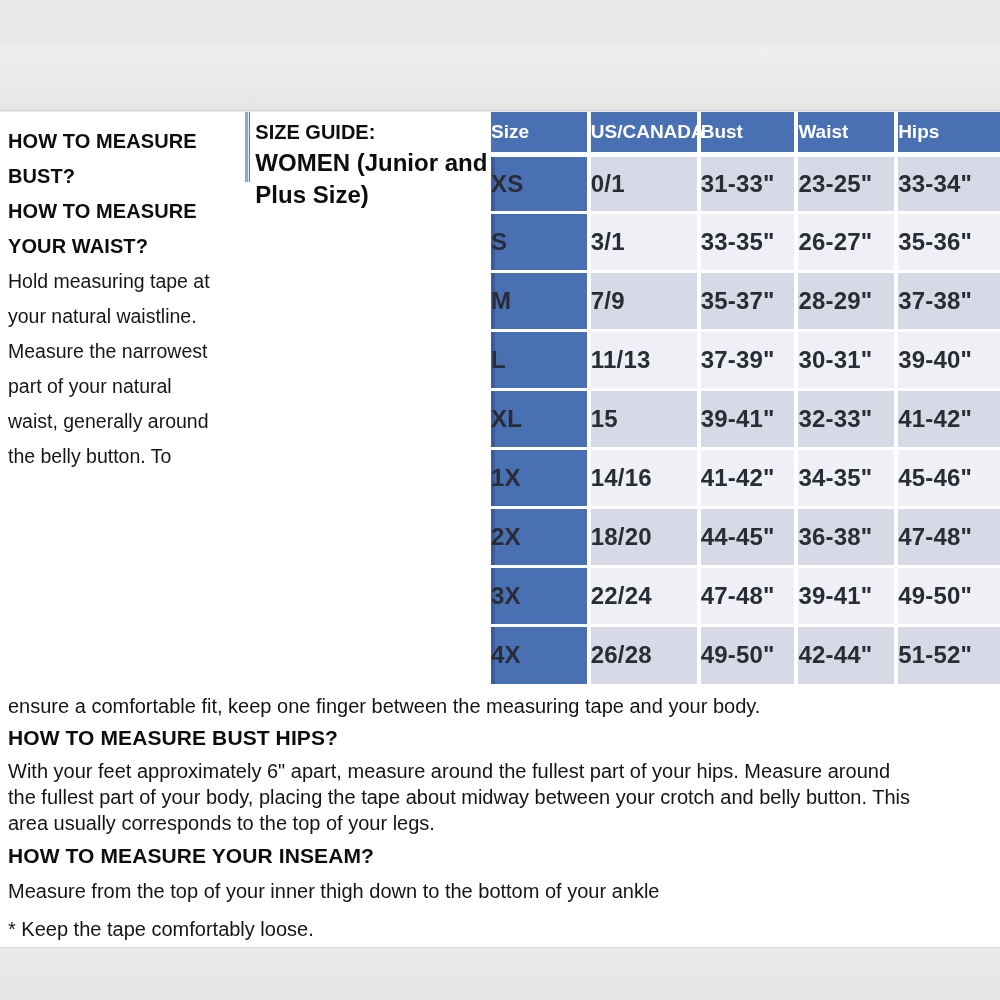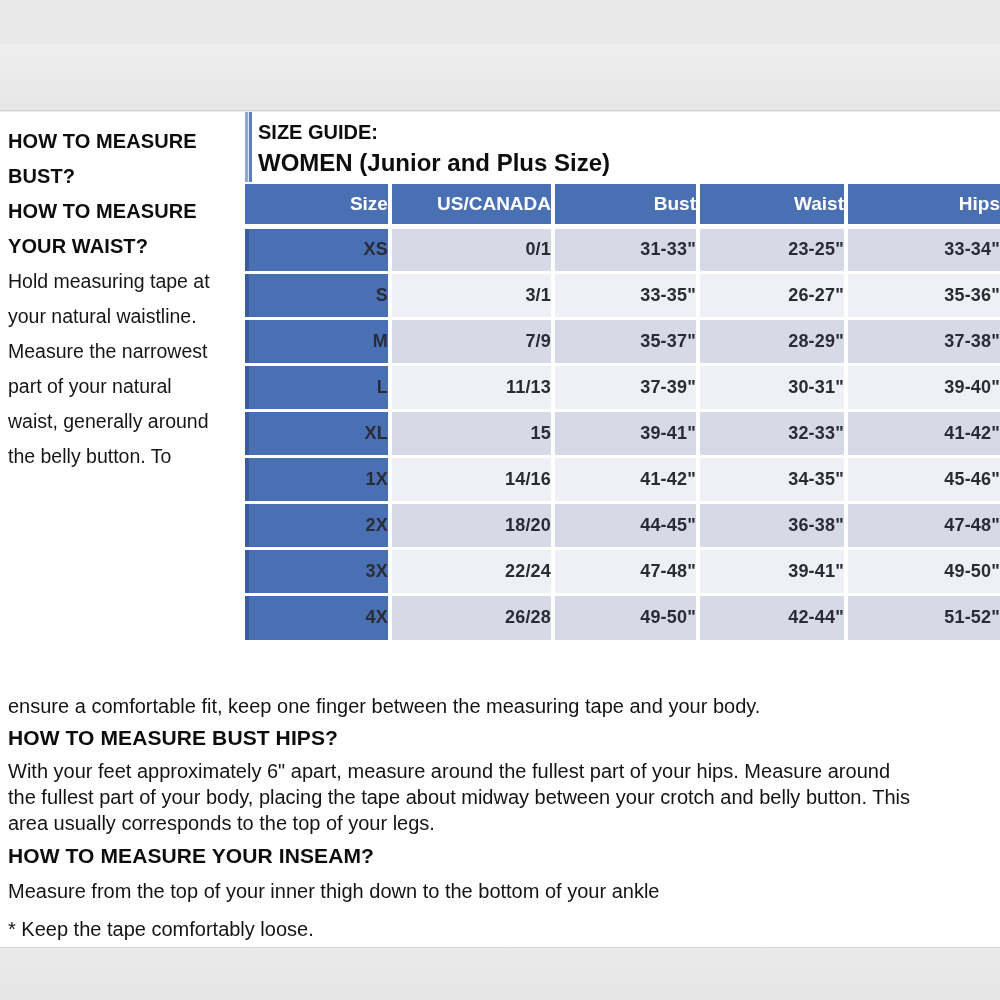--- a/index.html
+++ b/index.html
@@ -35,21 +35,21 @@
   }
   .left-heading {
     font-size:20px; font-weight:bold; line-height:35px;
     white-space:pre-line; color:#0d0d0d; letter-spacing:.1px;
   }
   .left-body {
     font-size:19.5px; line-height:35px;
     white-space:pre-line; color:#161616;
   }
 
-  .right-col { flex:1 1 auto; display:flex; flex-direction:column; }
+  .right-col { flex:1 1 auto; display:flex; flex-direction:row; }
 
   .table-title { display:flex; height:72px; }
   .blue-divider-bar {
     width:8px; height:70px; margin-right:5px;
     background:linear-gradient(to right,
       #8ea9d4 0 3px, #dfe7f4 3px 4px, #5b7fc0 4px 7px, transparent 7px);
   }
   .title-text { padding-top:5px; }
   .size-guide-title { font-size:20px; font-weight:bold; line-height:30px; color:#0d0d0d; }
   .size-guide-subtitle { font-size:24px; font-weight:bold; line-height:32px; color:#0d0d0d; }
@@ -58,28 +58,27 @@
   table.size-table {
     width:100%; border-collapse:collapse; table-layout:fixed;
   }
   table.size-table th {
     background:var(--table-blue,#4a70b4);
     color:var(--header-text,#fff);
     font-size:19px; font-weight:bold; height:42px;
     border-bottom:5px solid #fff;
   }
   table.size-table th, table.size-table td {
-    text-align:right; vertical-align:middle;
+    text-align:left; vertical-align:middle;
     border-right:4px solid #fff;
-    padding-left:40px;
   }
   table.size-table th:last-child, table.size-table td:last-child { border-right:none; }
   table.size-table td {
     height:46px; border-bottom:3px solid #fff;
-    font-size:18px; font-weight:700; color:#2a2c35; letter-spacing:.2px;
+    font-size:24px; font-weight:700; color:#2a2c35; letter-spacing:.2px;
   }
   table.size-table tr:last-child td { border-bottom:none; }
   td.size-col {
     background:var(--table-blue,#4a70b4);
     color:#fff; font-size:19px;
     box-shadow:inset 4px 0 0 rgba(20,40,85,.28);
   }
   tr:nth-child(odd)  td.data-col { background:var(--row-dark,#d8dbe7); }
   tr:nth-child(even) td.data-col { background:var(--row-light,#eef0f6); }
 

